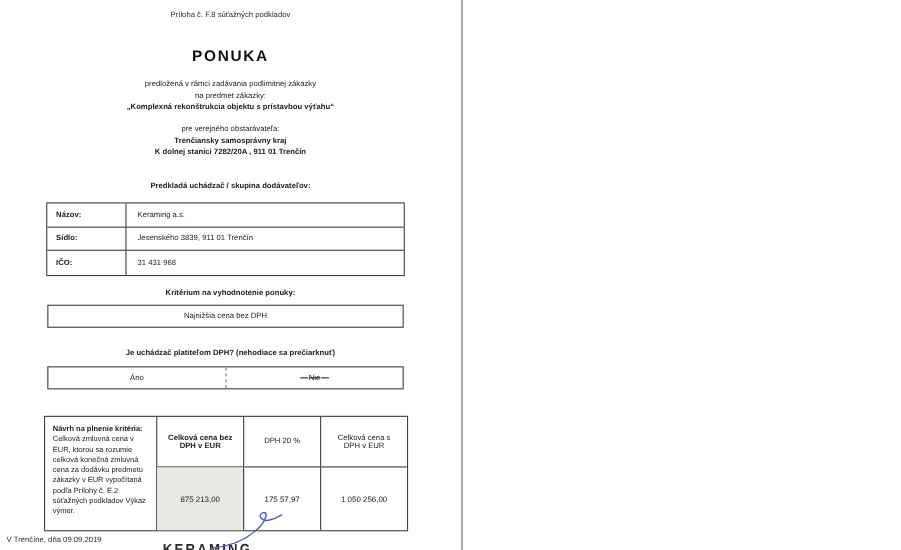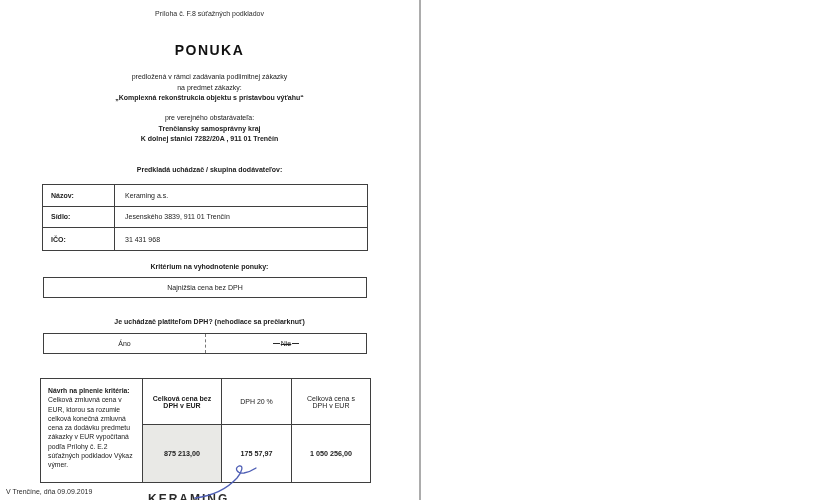--- a/index.html
+++ b/index.html
@@ -85,21 +85,21 @@
   .pt-head {
     border-right:1px solid #3f3f3f; border-bottom:1px solid #3f3f3f;
     display:flex; align-items:center; justify-content:center; text-align:center;
     font-size:7px; padding:0 8px;
   }
   .pt-head.bold { font-weight:bold; }
   .pt-head.last { border-right:none; }
   .pt-val {
     border-right:1px solid #3f3f3f;
     display:flex; align-items:center; justify-content:center;
-    font-size:7.2px; font-weight:bold;
+    font-size:7.2px; font-weight:normal;
   }
   .pt-val.shaded { background:#e9e9e6; }
   .pt-val.last { border-right:none;text-align:center; }
 
   .place-date { position:absolute; left:6px; top:487px; font-size:7px; color:#2a2a2a; }
 
   .stamp {
     position:absolute; left:148px; top:491px;
     font-size:12px; font-weight:bold; letter-spacing:2px; color:#2b2b2b;
     transform:scaleY(1.1);

